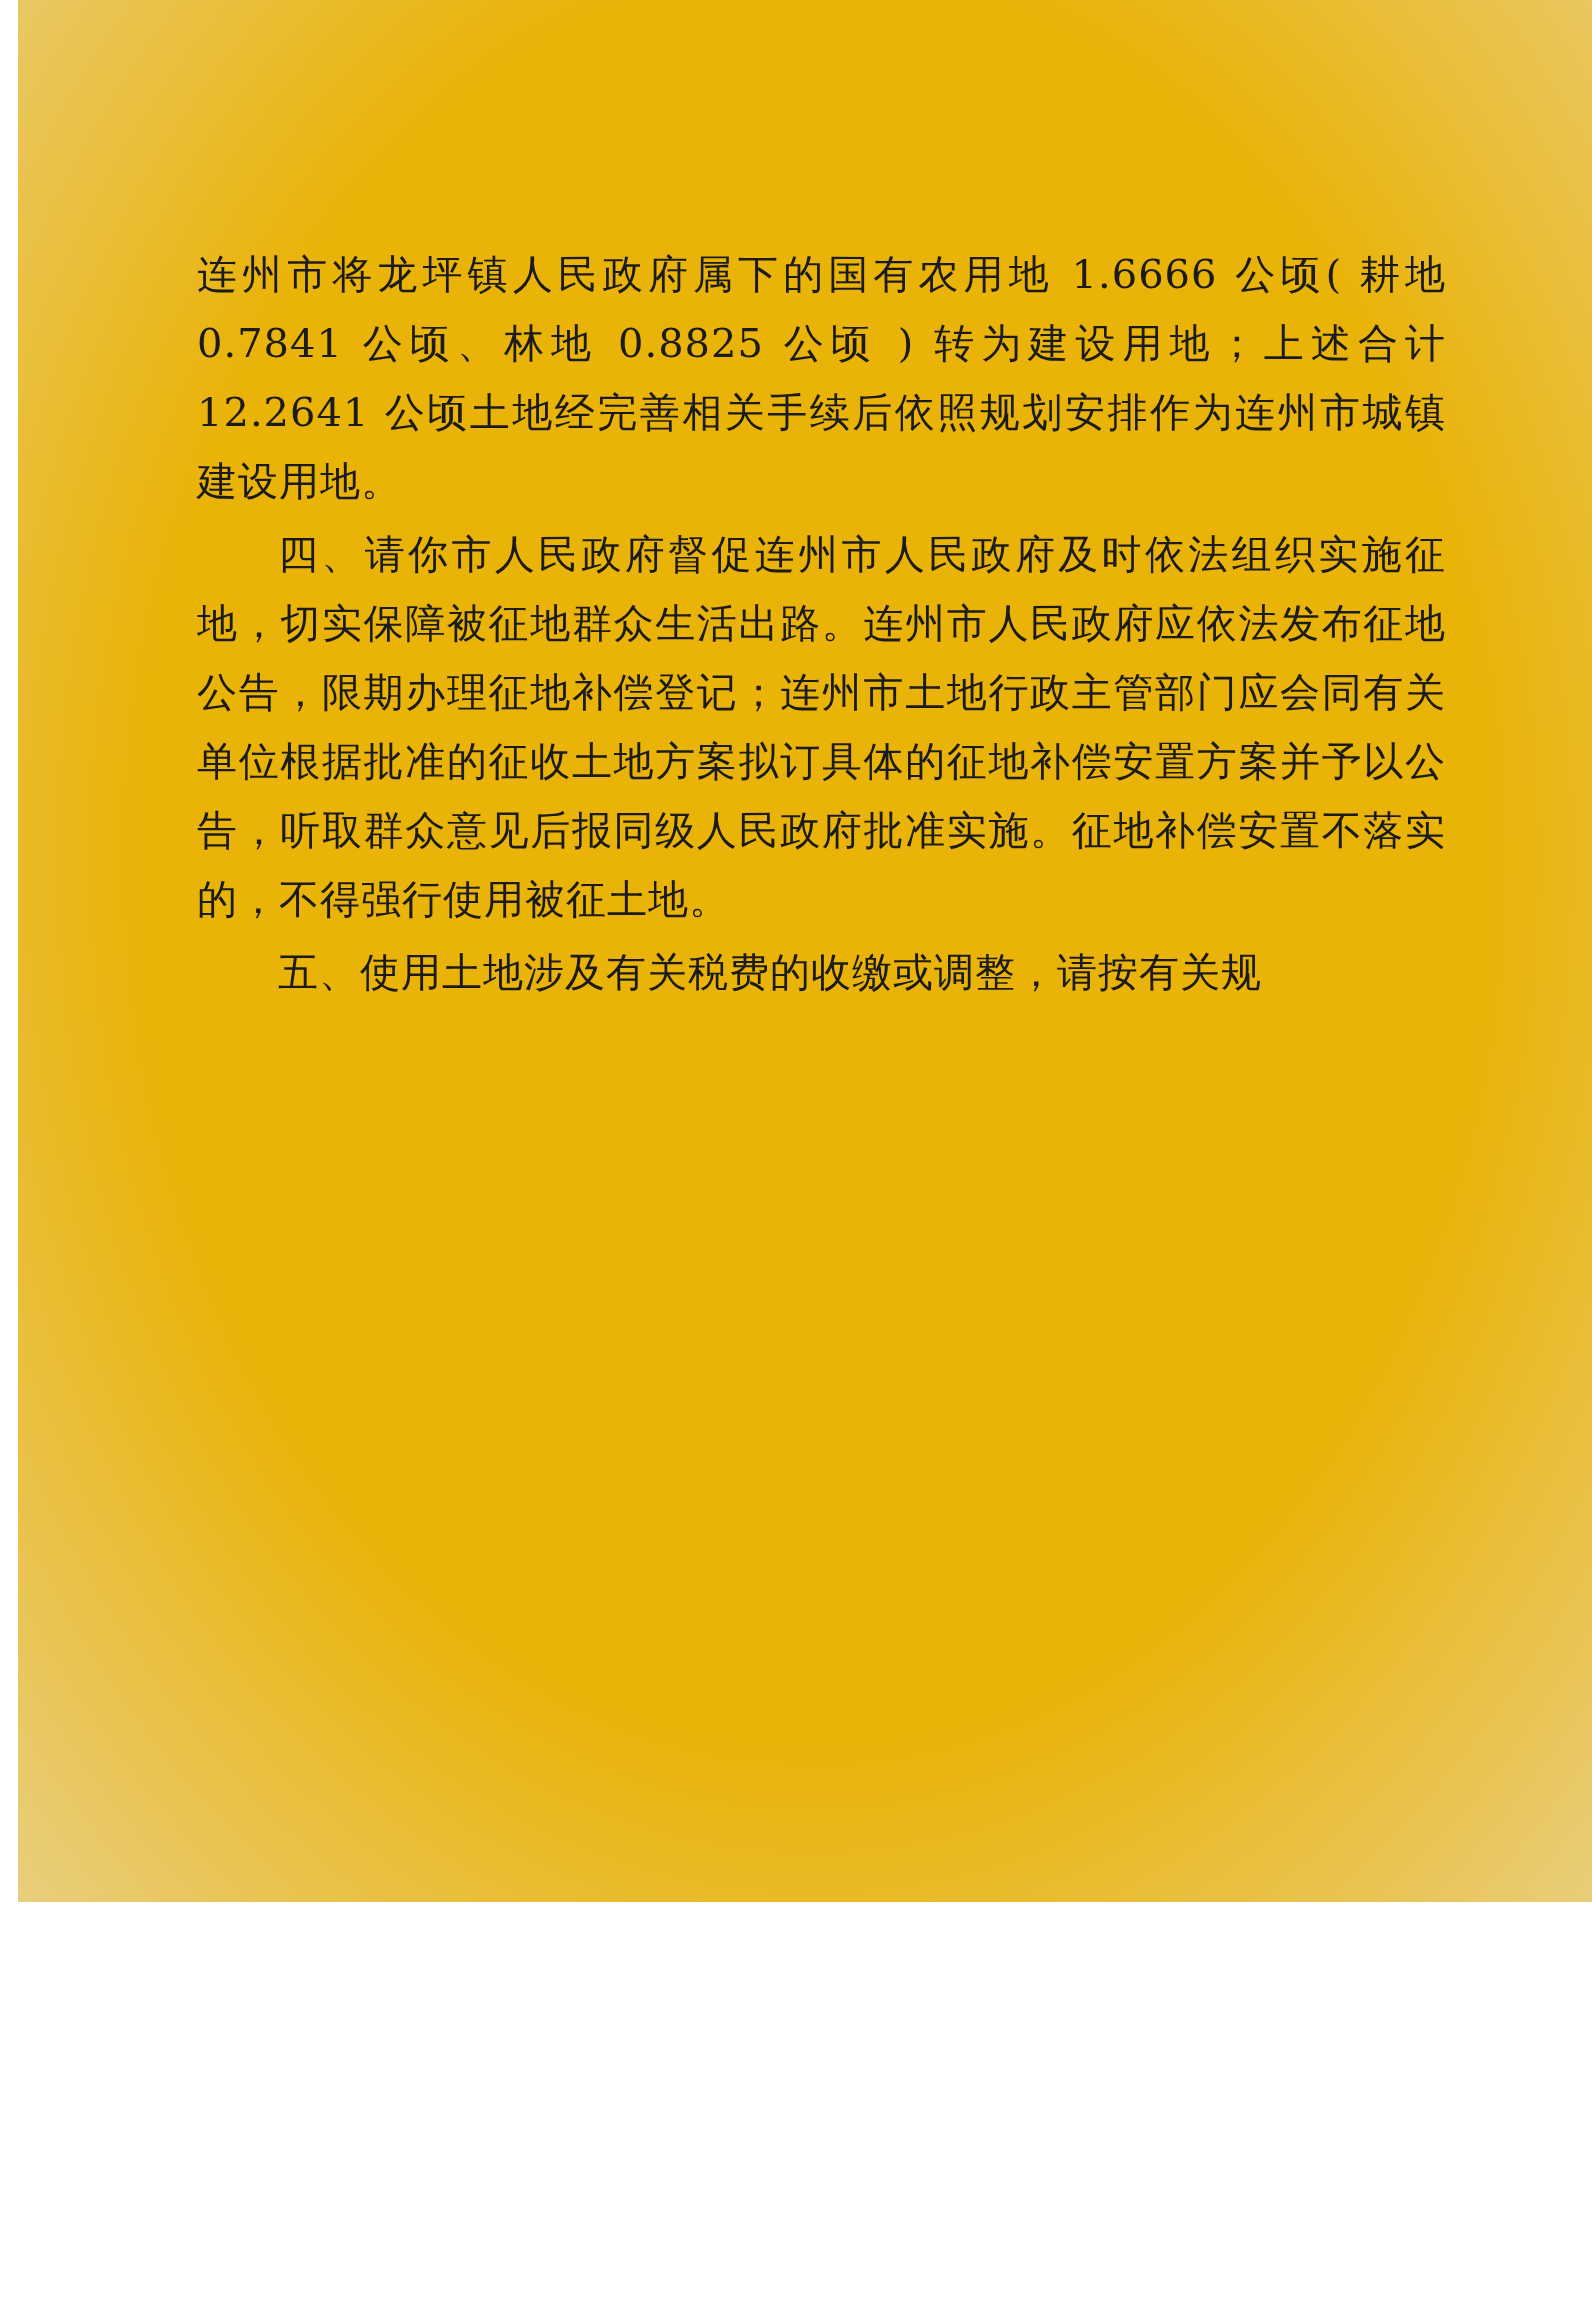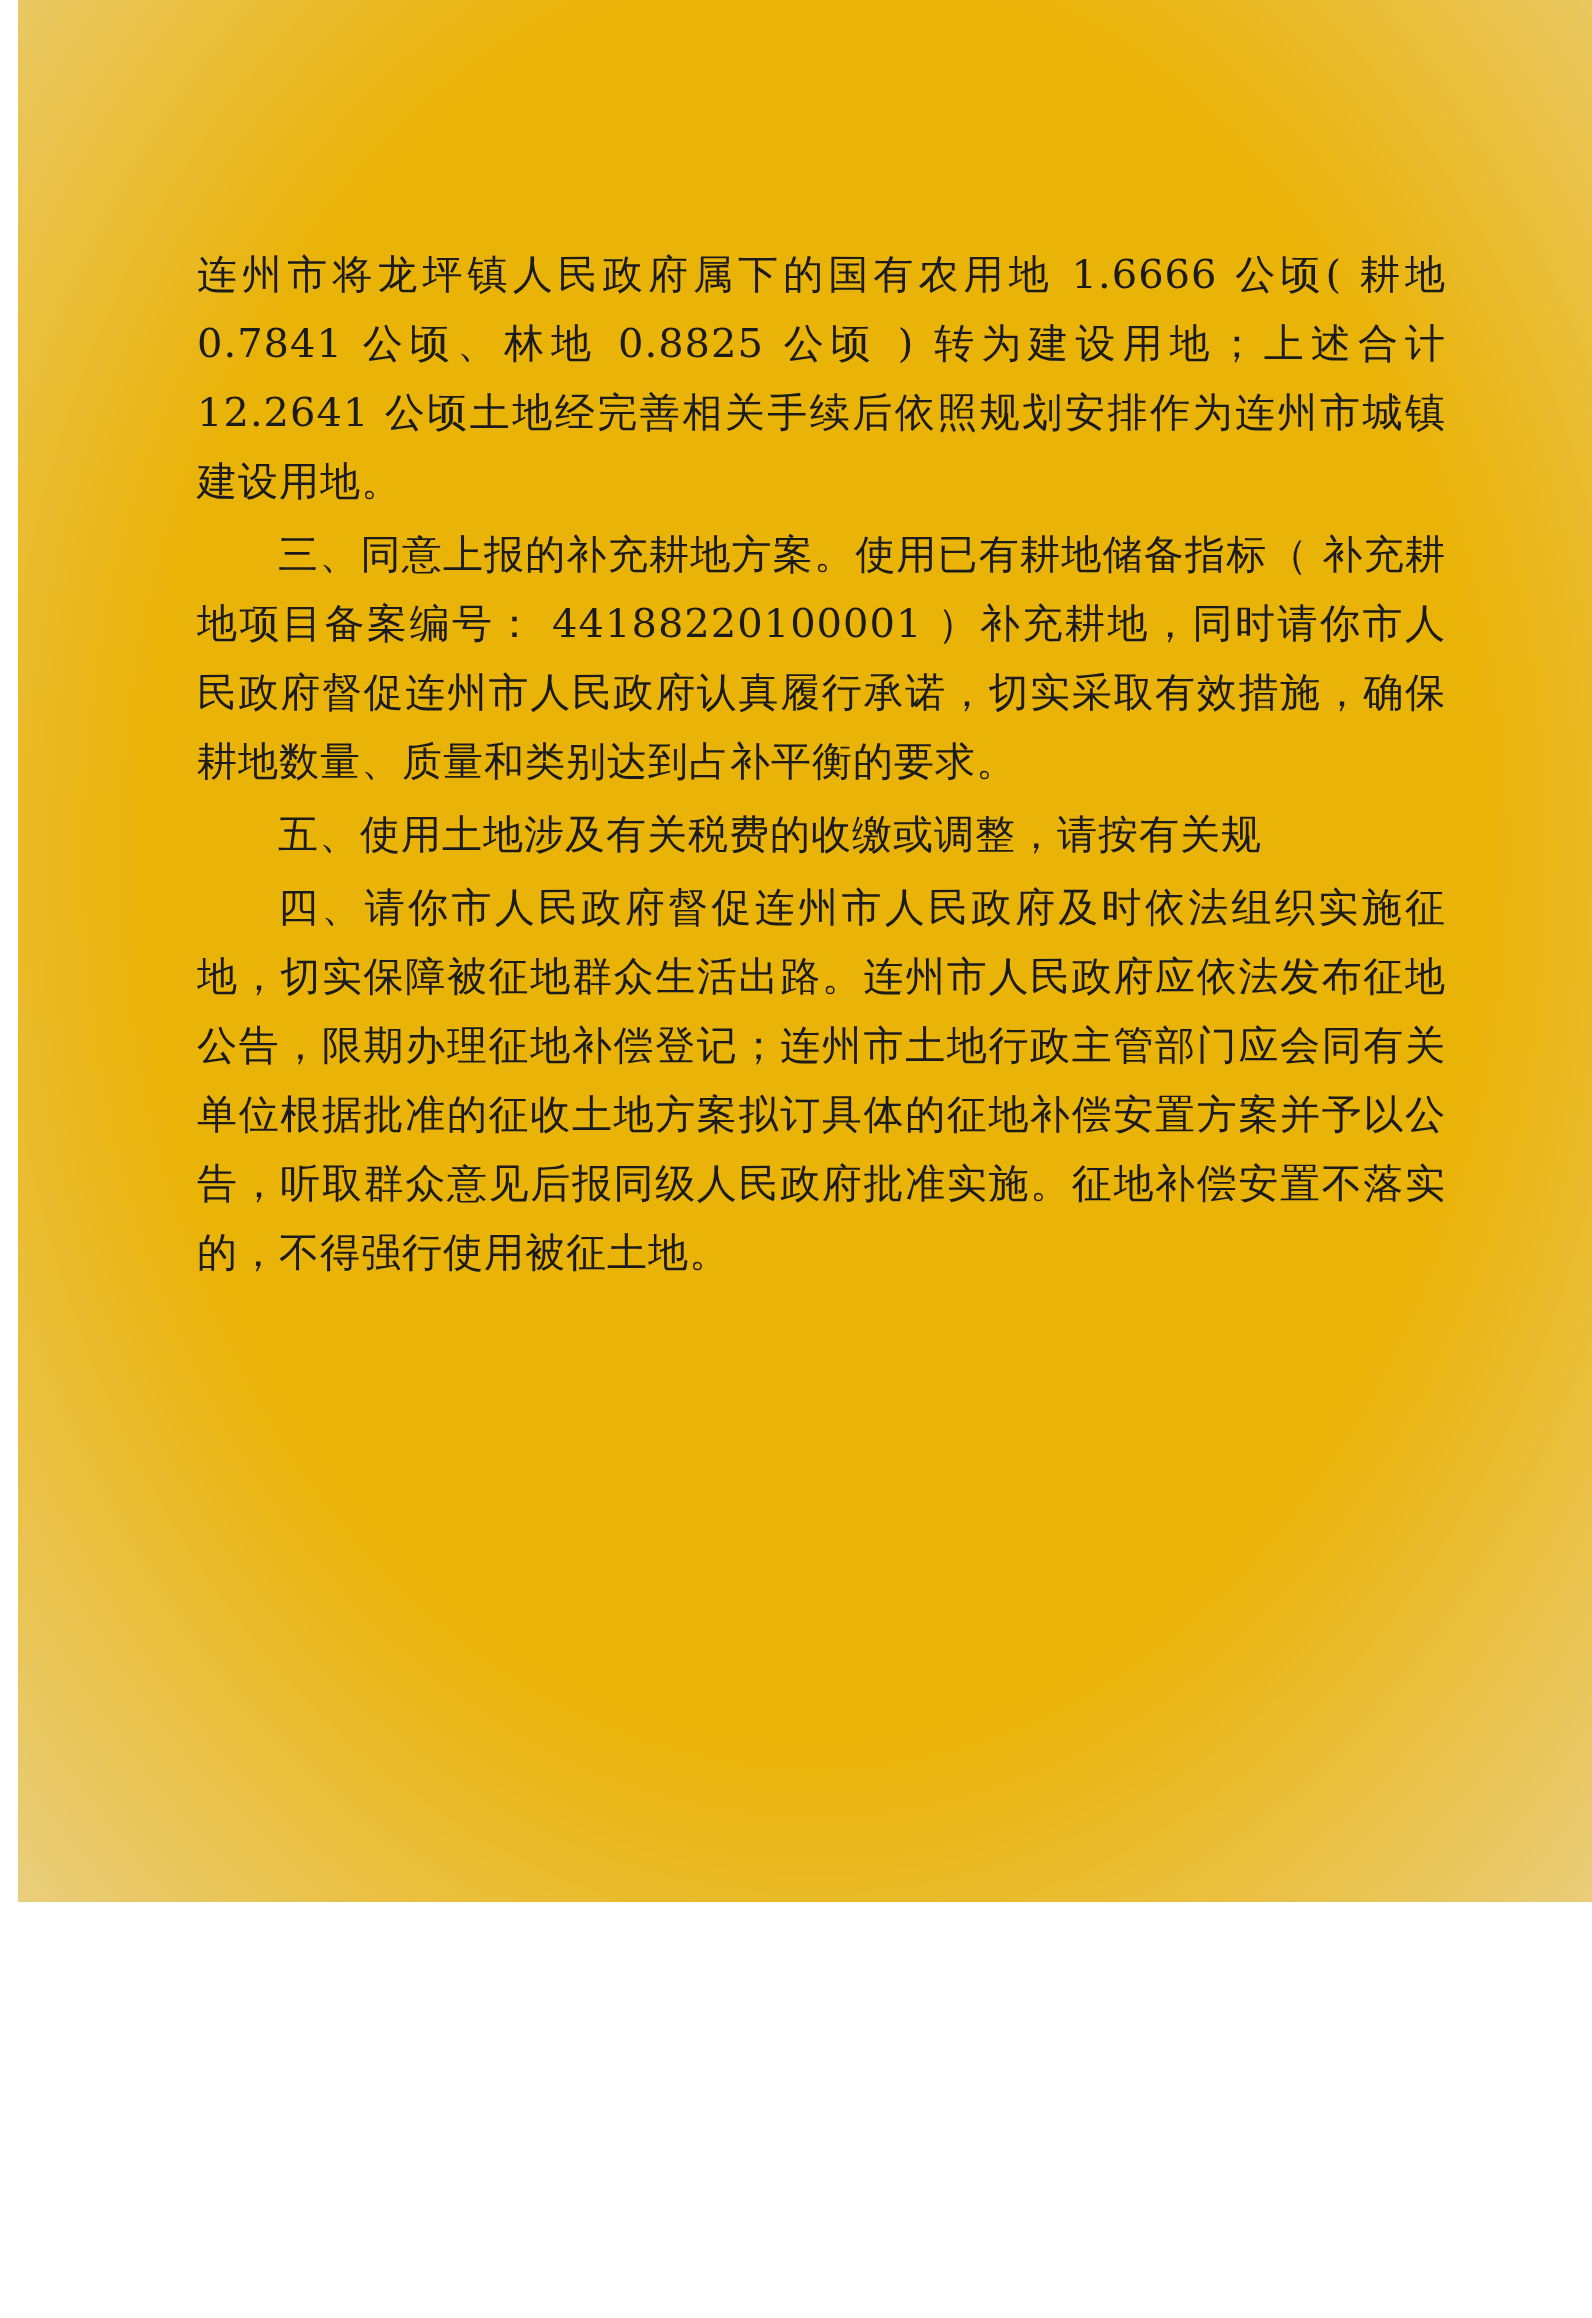--- a/index.html
+++ b/index.html
@@ -59,20 +59,19 @@
   }
 </style>
 </head>
 <body>
 
 <div class="page">
   <div class="paper-tint"></div>
 
   <div class="content">
     <p class="para">连州市将龙坪镇人民政府属下的国有农用地 1.6666 公顷( 耕地 0.7841 公顷、林地 0.8825 公顷 ) 转为建设用地；上述合计 12.2641 公顷土地经完善相关手续后依照规划安排作为连州市城镇建设用地。</p>
-    <p class="para indent">三、同意上报的补充耕地方案。使用已有耕地储备指标（ 补充耕地项目备案编号： 44188220100001 ）补充耕地，同时请你市人民政府督促连州市人民政府认真履行承诺，切实采取有效措施，确保耕地数量、质量和类别达到占补平衡的要求。</p>
+    <p class="para indent">四、请你市人民政府督促连州市人民政府及时依法组织实施征地，切实保障被征地群众生活出路。连州市人民政府应依法发布征地公告，限期办理征地补偿登记；连州市土地行政主管部门应会同有关单位根据批准的征收土地方案拟订具体的征地补偿安置方案并予以公告，听取群众意见后报同级人民政府批准实施。征地补偿安置不落实的，不得强行使用被征土地。</p>
     <p class="para indent">五、使用土地涉及有关税费的收缴或调整，请按有关规</p>
-    <p class="para indent">四、请你市人民政府督促连州市人民政府及时依法组织实施征地，切实保障被征地群众生活出路。连州市人民政府应依法发布征地公告，限期办理征地补偿登记；连州市土地行政主管部门应会同有关单位根据批准的征收土地方案拟订具体的征地补偿安置方案并予以公告，听取群众意见后报同级人民政府批准实施。征地补偿安置不落实的，不得强行使用被征土地。</p>
   </div>
 
   <div class="page-number">2</div>
 </div>
 
 
 </body></html>

